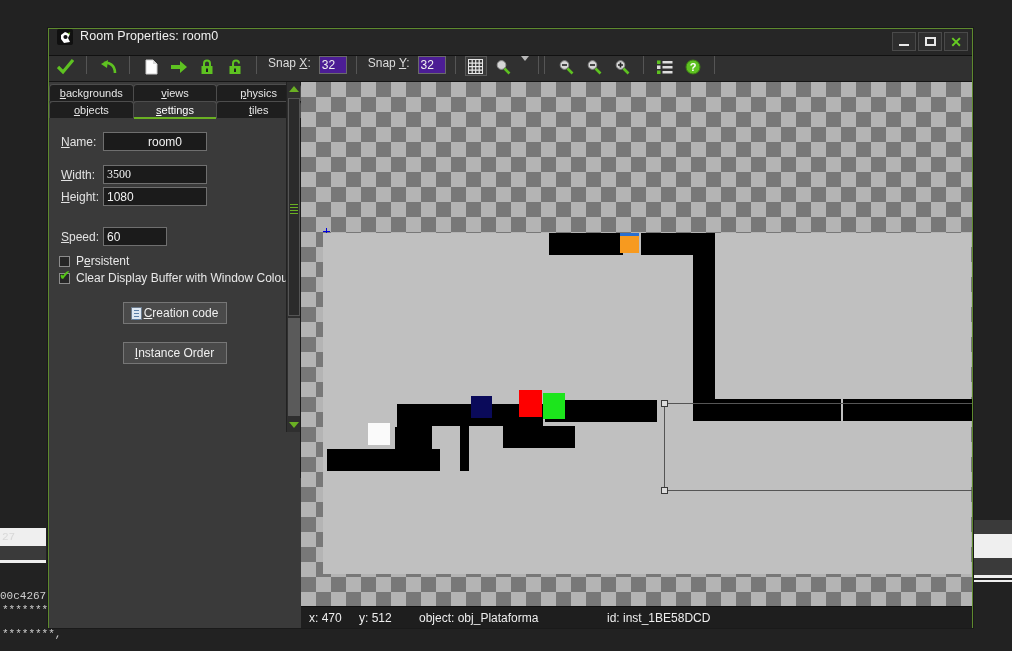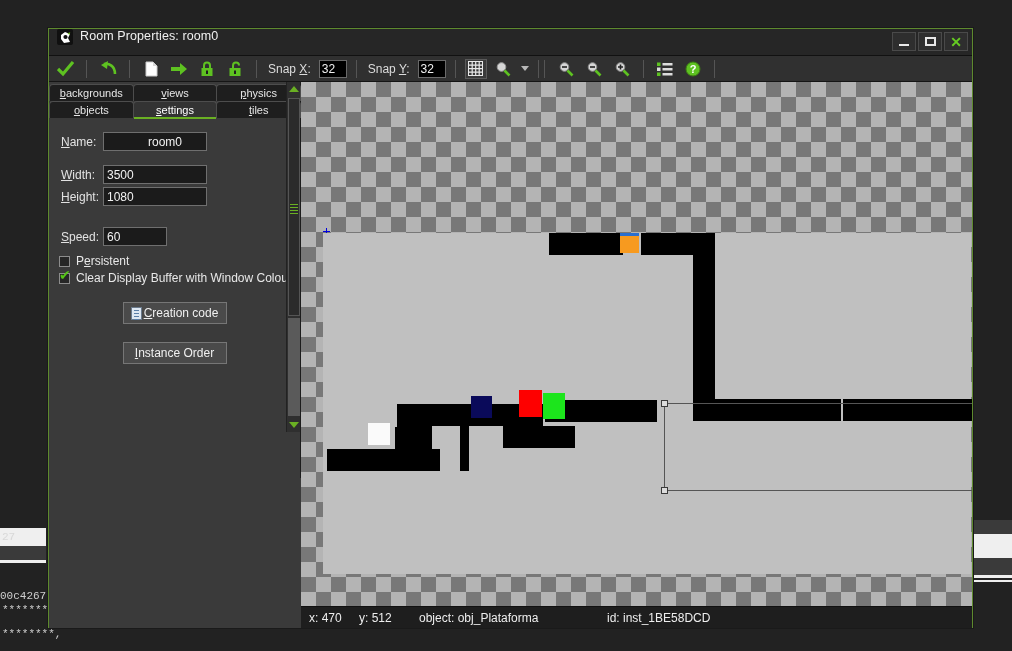--- a/index.html
+++ b/index.html
@@ -50,31 +50,31 @@
     width:24px; height:19px; background:#2e2e2e; border:1px solid #4a4a4a;
     display:flex; align-items:center; justify-content:center;
   }
   .winbtn .min-glyph { width:10px; height:2px; background:#e8e8e8; margin-top:6px; }
   .winbtn .max-glyph { width:11px; height:9px; border:2px solid #e8e8e8; }
   .winbtn .close-glyph { color:#66cc22; font-size:14px; font-weight:bold; line-height:1; }
 
   
   #toolbar {
     height:26px; background:#303030; border-bottom:1px solid #151515;
-    display:flex; align-items:center; padding:0 4px; gap:4px;
+    display:flex; align-items:flex-start; padding:0 4px; gap:4px;
   }
   .tbtn {
     width:24px; height:22px; display:flex; align-items:center; justify-content:center;
   }
   .tbtn.framed { border:1px solid #5a5a5a; background:#3a3a3a; width:22px; height:20px; }
   .tsep { width:1px; height:18px; background:#555; margin:0 5px; }
   .snaplbl { color:#dcdcdc; font-size:12px; margin:0 4px 0 2px; }
   .snaplbl u { text-decoration:underline; }
   .snapinput {
-    width:28px; height:18px; background:#000000; border:1px solid #6a6a6a;
+    width:28px; height:18px; background:#4c1d95; border:1px solid #6a6a6a;
     color:#f0f0f0; font-size:12px; padding:0 2px; line-height:16px;
   }
   .caret-down {
     width:0;height:0;border-left:4px solid transparent;border-right:4px solid transparent;
     border-top:5px solid #b8b8b8; margin-left:2px;
   }
 
   
   #wbody { position:relative; height:546px; display:flex; }
 
@@ -399,21 +399,21 @@
 
         <div class="frow" style="margin-top:6px;">
           <span class="flabel"><u>N</u>ame:</span>
           <input class="finput" style="width: 104px; padding-left: 44px;" value="room0">
         </div>
 
         <div class="spacer14"></div>
 
         <div class="frow" style="margin-bottom:3px;">
           <span class="flabel"><u>W</u>idth:</span>
-          <input class="finput" style="width: 104px;" value="3500">
+          <input class="finput" style="width: 104px; font-family: Liberation Serif, serif;" value="3500">
         </div>
 
         <div class="frow">
           <span class="flabel"><u>H</u>eight:</span>
           <input class="finput" style="width: 104px;" value="1080">
         </div>
 
         <div class="spacer14"></div>
 
         <div class="frow" style="margin-top:7px;">

